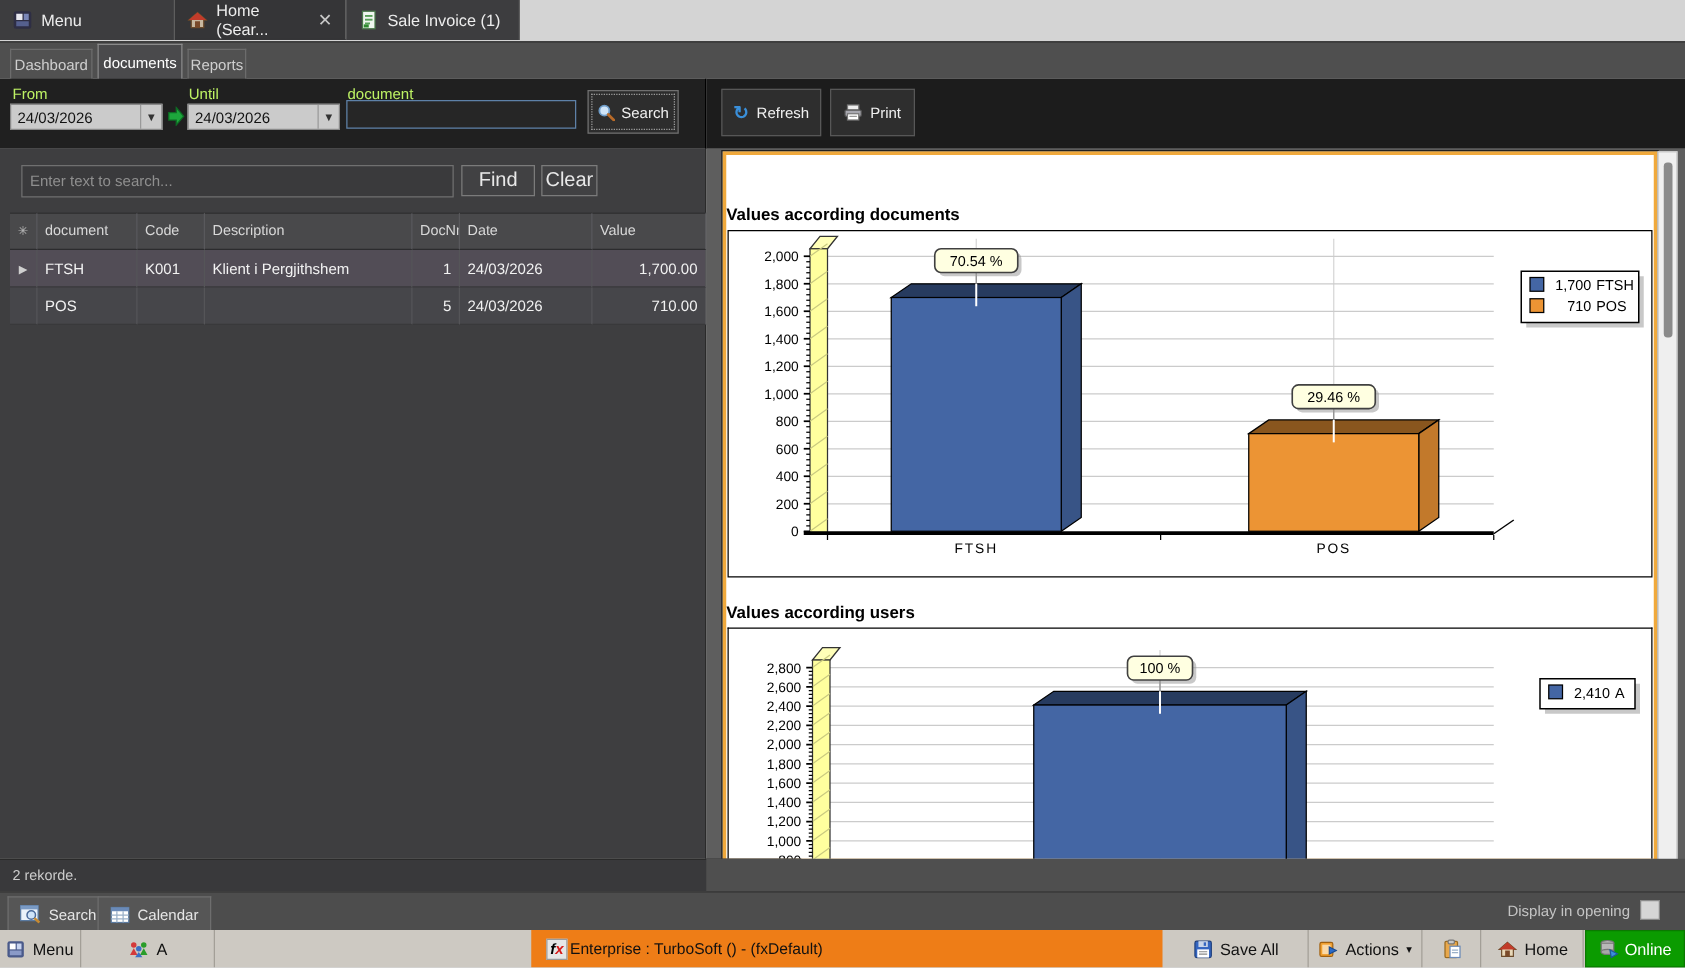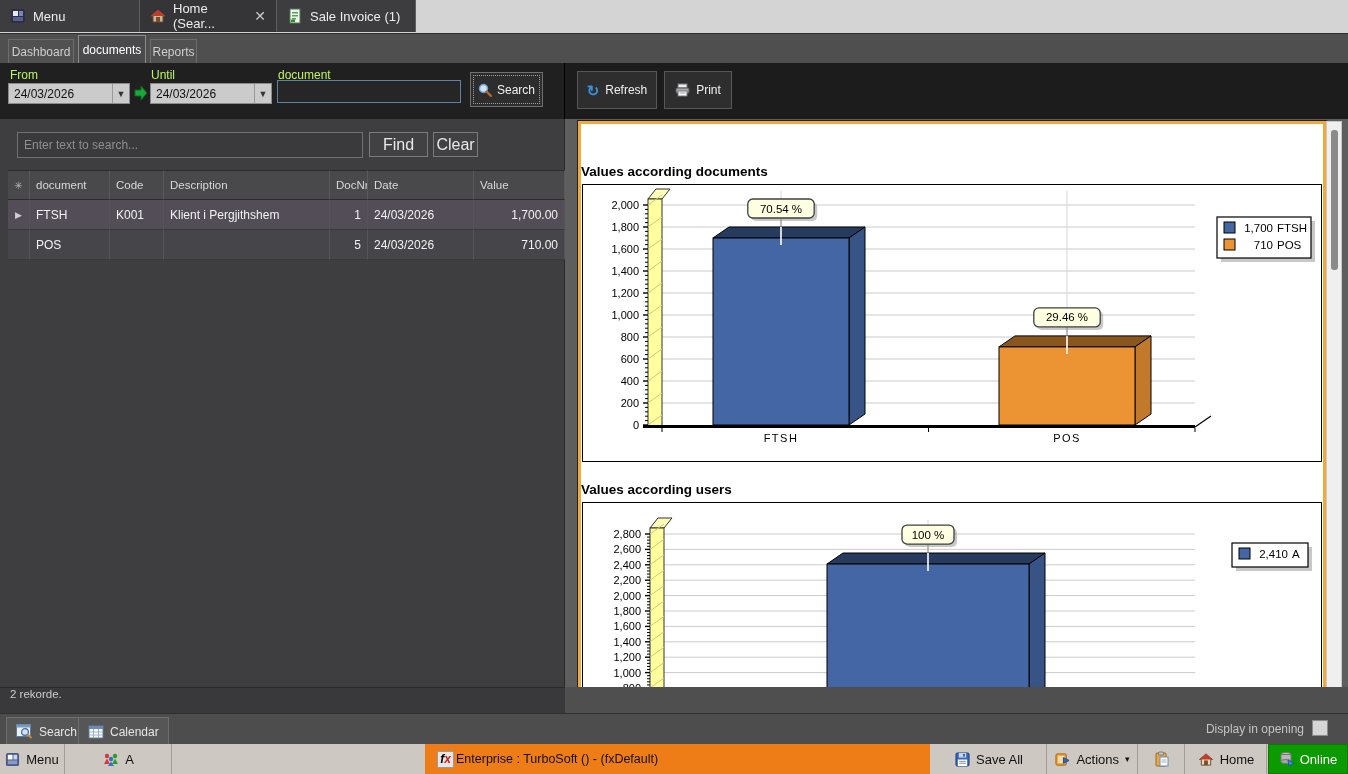--- a/index.html
+++ b/index.html
@@ -38,21 +38,21 @@
   .ghead { background:#49494B; color:#D8D8D8; font-size:11.5px; }
   .ghead .gc { height:30px; border-right:1px solid #59595C; border-top:1px solid #2C2C2E; border-bottom:1px solid #2C2C2E; display:flex; align-items:center; padding:0 6px; }
   .gc { overflow:hidden; white-space:nowrap; }
   .grow.r1 { background:#524D56; }
   .grow.r2 { background:#46464A; }
   .grow .cell { height:30px; border-right:1px solid #555558; border-bottom:1px solid #39393B; color:#F2F2F2; font-size:12px; display:flex; align-items:center; padding:0 6px; }
   .cell.num { justify-content:flex-end; }
   .rowarrow { color:#CFCFCF; font-size:9px; }
 
   
-  .lstatus { position:absolute; left:0; top:687px; width:641px; height:26px; background:#39393B; color:#CCCCCC; font-size:11.5px; display:flex; padding-left:10px; border-top:1px solid #2A2A2A; }
+  .lstatus { position:absolute; left:0; top:687px; width:641px; height:26px; background:#39393B; color:#CCCCCC; font-size:11.5px; display:flex; align-items:center; padding-left:10px; border-top:1px solid #2A2A2A; }
   .rstatusfill { position:absolute; left:565px; top:687px; width:783px; height:26px; background:#4F4F4F; }
   .dock { position:absolute; left:0; top:713px; width:1348px; height:31px; background:#4D4D4D; border-top:1px solid #303030; }
   .docktab { position:absolute; top:3px; height:28px; background:#565656; border:1px solid #6E6E6E; border-bottom:none; color:#E6E6E6; font-size:12px; display:flex; align-items:center; gap:6px; padding:0 9px; cursor:pointer; }
   .dispopen { position:absolute; right:44px; top:8px; color:#C4C4C4; font-size:12px; }
   .chk { position:absolute; right:20px; top:6px; width:16px; height:16px; background:#D6D6D6; border:1px solid #8A8A8A; }
 
   .taskbar { position:absolute; left:0; top:744px; width:1348px; height:30px; background:#CDC9C2; color:#111; font-size:13px; }
   .tbtn { position:absolute; top:0; height:30px; display:flex; align-items:center; justify-content:center; gap:6px; border-right:1px solid #A39F97; cursor:pointer; }
   .orangebar { position:absolute; left:425px; top:0; width:505px; height:30px; background:#EE7D17; display:flex; align-items:center; padding-left:12px; gap:2px; }
   .fxbadge { width:17px; height:17px; background:#E6E6E6; border:1px solid #9A9A9A; font-size:12px; font-style:italic; font-weight:bold; display:flex; align-items:center; justify-content:center; color:#000; }

